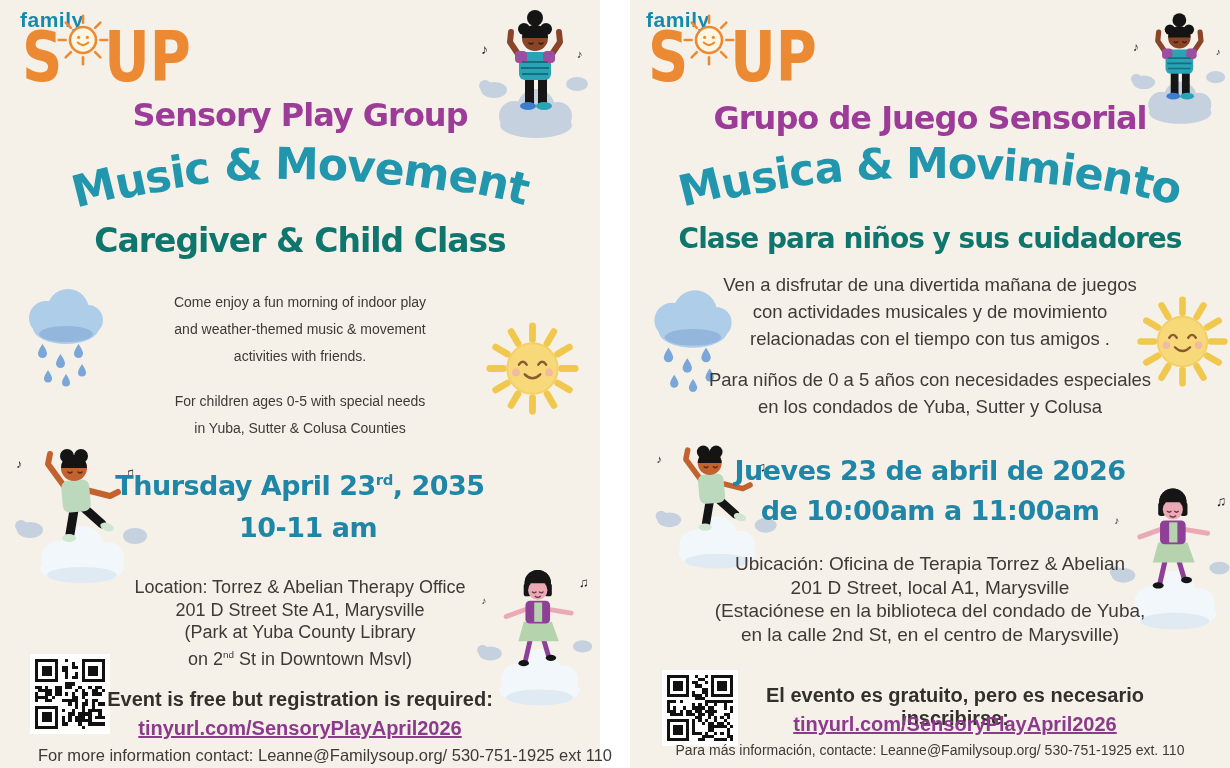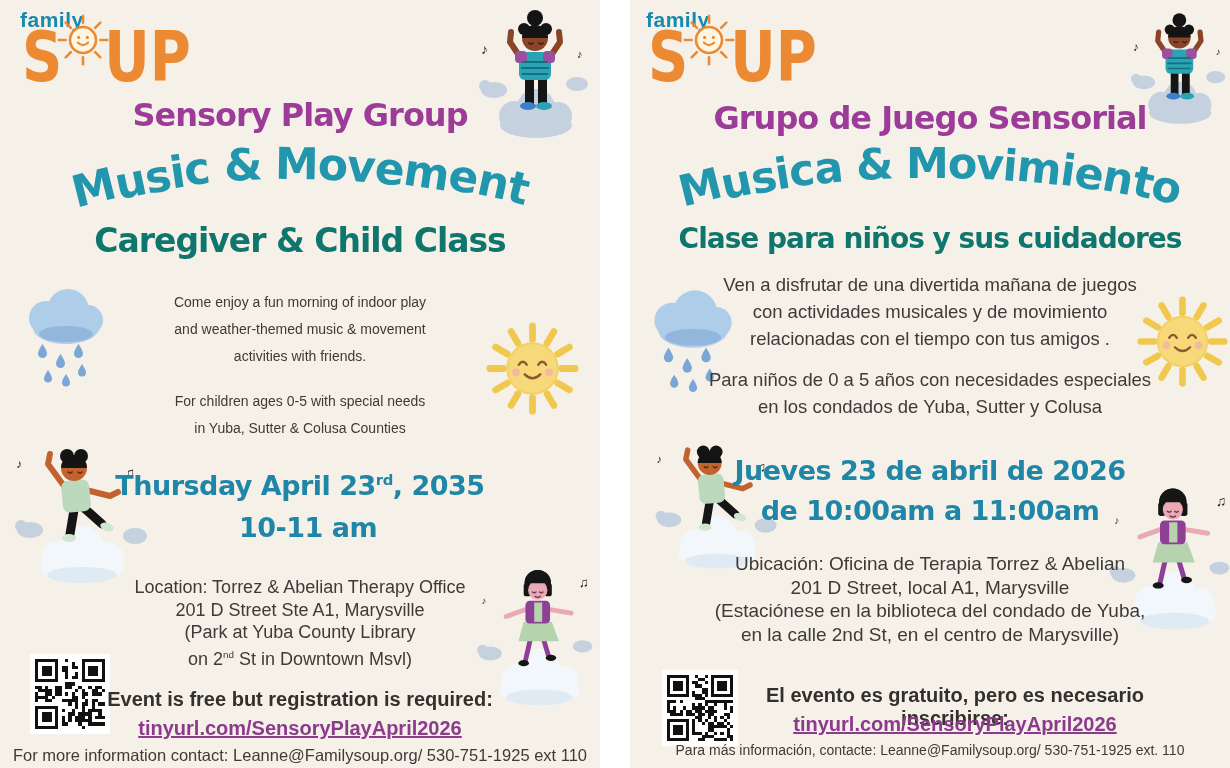--- a/index.html
+++ b/index.html
@@ -46,21 +46,21 @@
   .qr svg{display:block;width:100%;height:100%;}
   .qr-en{left:30px;top:654px;width:80px;height:80px;}
   .qr-es{left:32px;top:670px;width:76px;height:76px;}
   .reg{font-weight:bold;font-size:20px;color:#33302c;text-align:center;}
   .reg-en{top:688px;left:80px;width:440px;}
   .reg-es{top:684px;left:90px;width:470px;}
   .link{font-weight:bold;font-size:20px;color:#8c3a8c;text-decoration:underline;text-align:center;display:block;}
   .link-en{top:717px;left:80px;width:440px;}
   .link-es{top:713px;left:90px;width:470px;}
   .contact{font-size:16.5px;color:#3e3a36;text-align:center;}
-  .contact-en{top:746px;left:0;width:100%;}
+  .contact-en{top:746px;left:12px;width:100%;text-align:right;}
   .contact-es{top:742px;left:0;width:100%;font-size:14px;}
   
   .illus svg{width:100%;height:100%;display:block;}
   .kid-en{left:478px;top:4px;width:112px;height:140px;}
   .kid-es{left:500px;top:8px;width:97px;height:121px;}
   .rain-en{left:16px;top:282px;width:100px;height:115px;}
   .rain-es{left:10px;top:283px;width:106px;height:120px;}
   .sun-en{left:484px;top:318px;width:97px;height:102px;}
   .sun-es{left:505px;top:292px;width:95px;height:100px;}
   .boy-en{left:10px;top:430px;width:145px;height:160px;}

